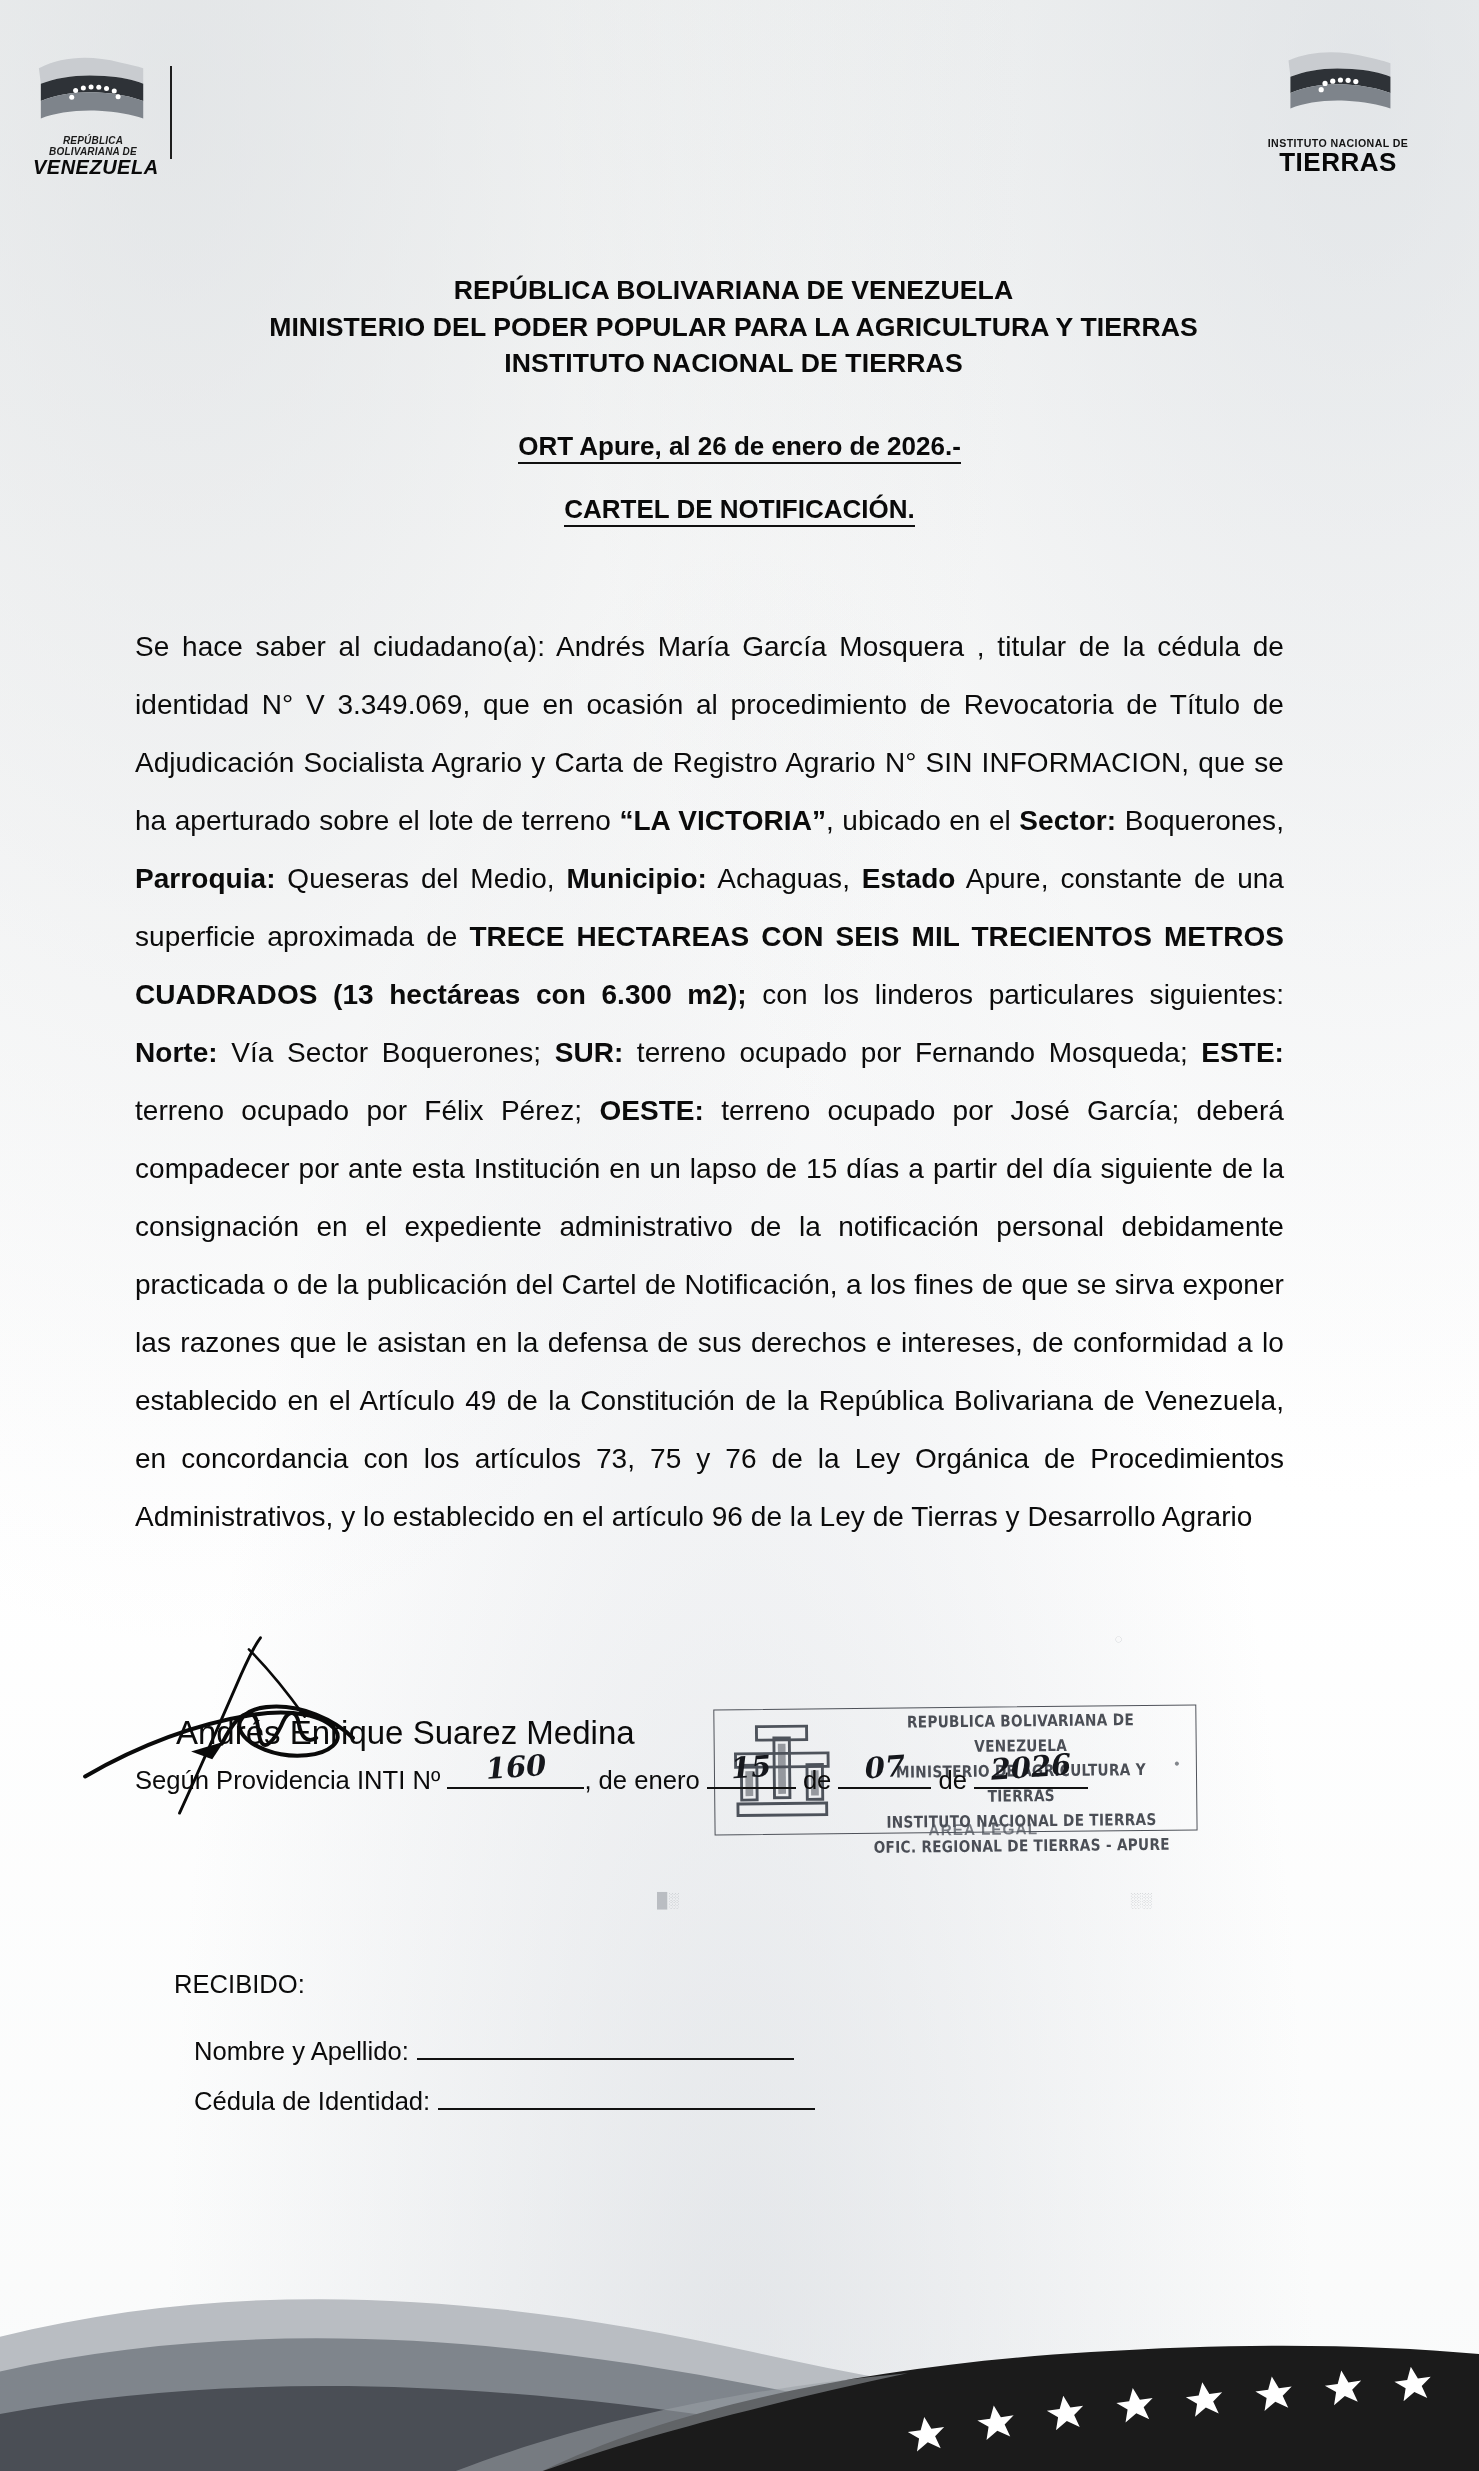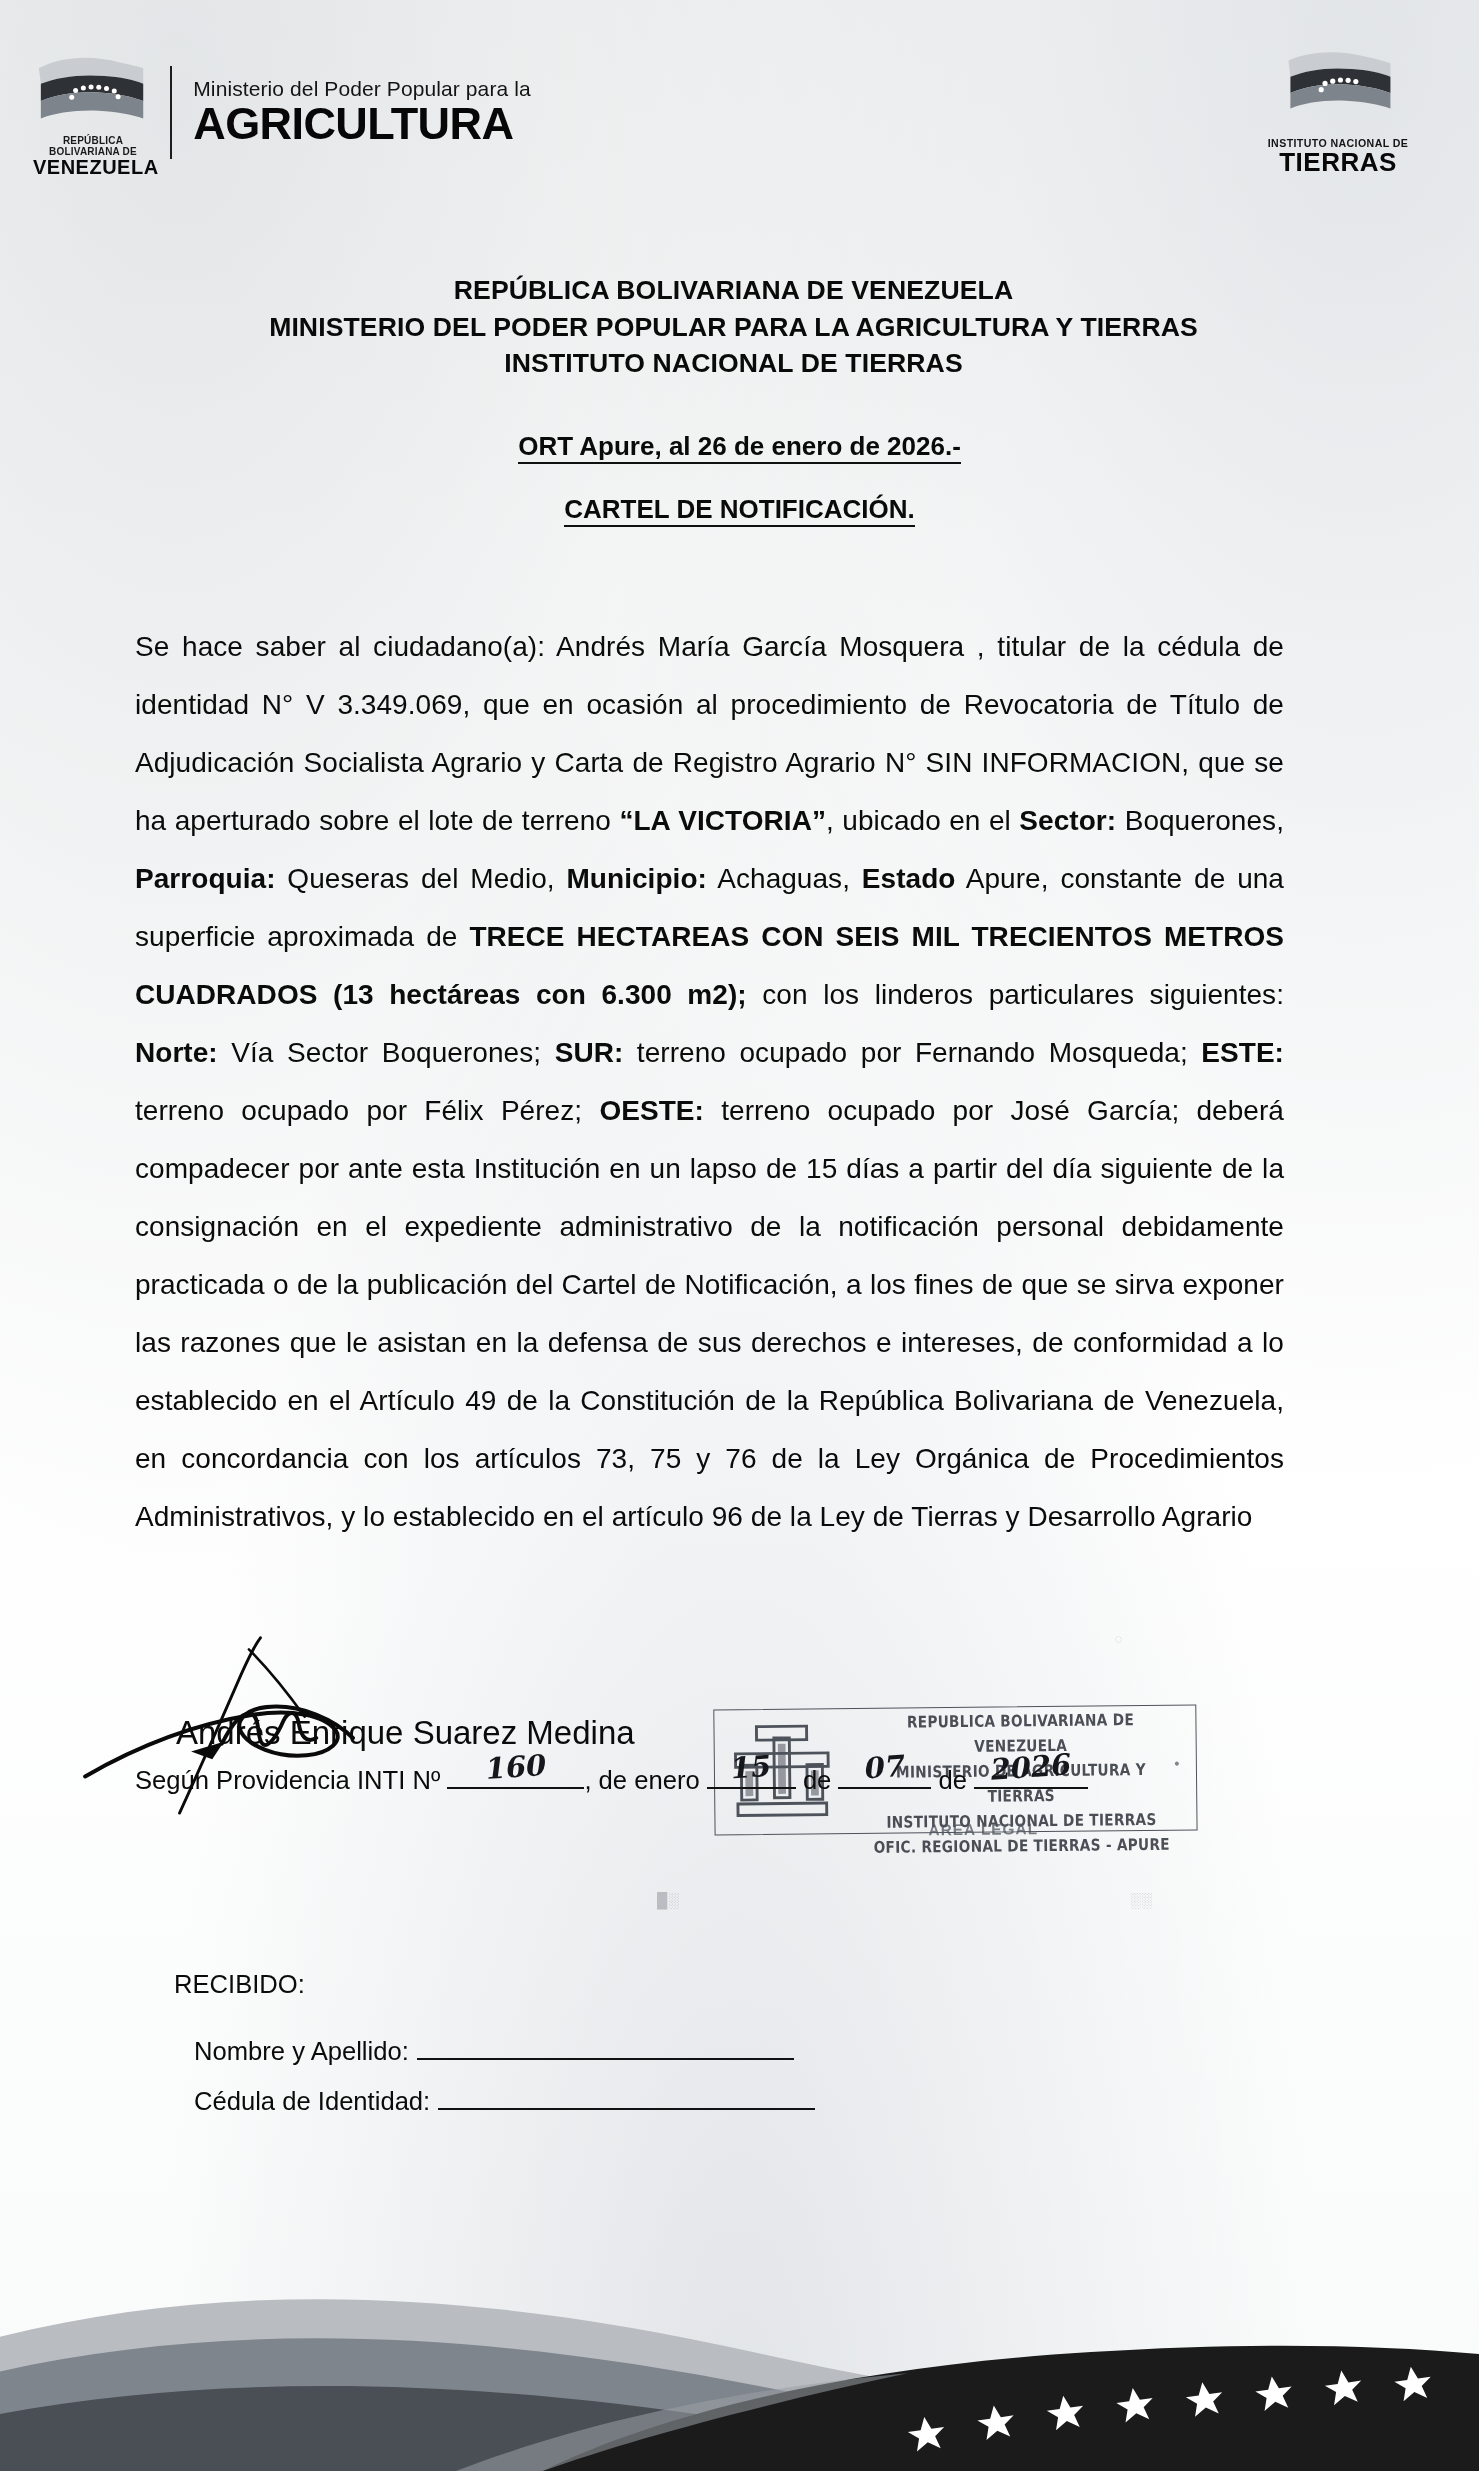--- a/index.html
+++ b/index.html
@@ -37,20 +37,21 @@
   .logo-left {
     position: absolute;
     left: 33px; top: 9.7px;
     display: flex;
     align-items: center;
   }
   .flag-wrap { width: 120px; }
   .flag-caption {
     text-align: center;
     margin-top: 2.9px;
+    font-style: italic;
   }
   .flag-caption .sm {
     font-size: 10px;
     font-weight: 700;
     letter-spacing: 0.2px;
     color: #1a1a1a;
     display: block;
     transform: scaleY(1.05);
   }
   .flag-caption .lg {
@@ -324,24 +325,20 @@
           </g>
         </svg>
         <div class="flag-caption">
           <span class="sm">REPÚBLICA BOLIVARIANA DE</span>
           <span class="lg">VENEZUELA</span>
         </div>
       </div>
 
       <div class="divider-v"></div>
 
-      <div class="min-text">
-        <div class="line1">Ministerio del Poder Popular para la</div>
-        <div class="line2">AGRICULTURA</div>
-      </div>
     </div>
 
     <div class="logo-right">
       <svg class="flag" width="135" height="75" viewBox="0 0 124 78" style="margin:0 auto;">
         <path d="M10 16 C34 6, 62 5, 94 13 C104 15, 110 17, 116 19 L116 33 C106 29, 92 26, 76 25 C50 23, 30 26, 12 33 Z" fill="#c9ccd0"></path>
         <path d="M12 33 C30 26, 50 23, 76 25 C92 26, 106 29, 116 33 L116 50 C104 45, 88 42, 70 41 C46 40, 28 43, 12 50 Z" fill="#2e3237"></path>
         <path d="M12 50 C28 43, 46 40, 70 41 C88 42, 104 45, 116 50 L116 66 C104 62, 88 59, 70 58 C46 57, 28 60, 12 66 Z" fill="#7e848b"></path>
         <g fill="#ffffff">
           <circle cx="48" cy="40" r="2.7"></circle>
             <circle cx="56" cy="37.6" r="2.7"></circle>

